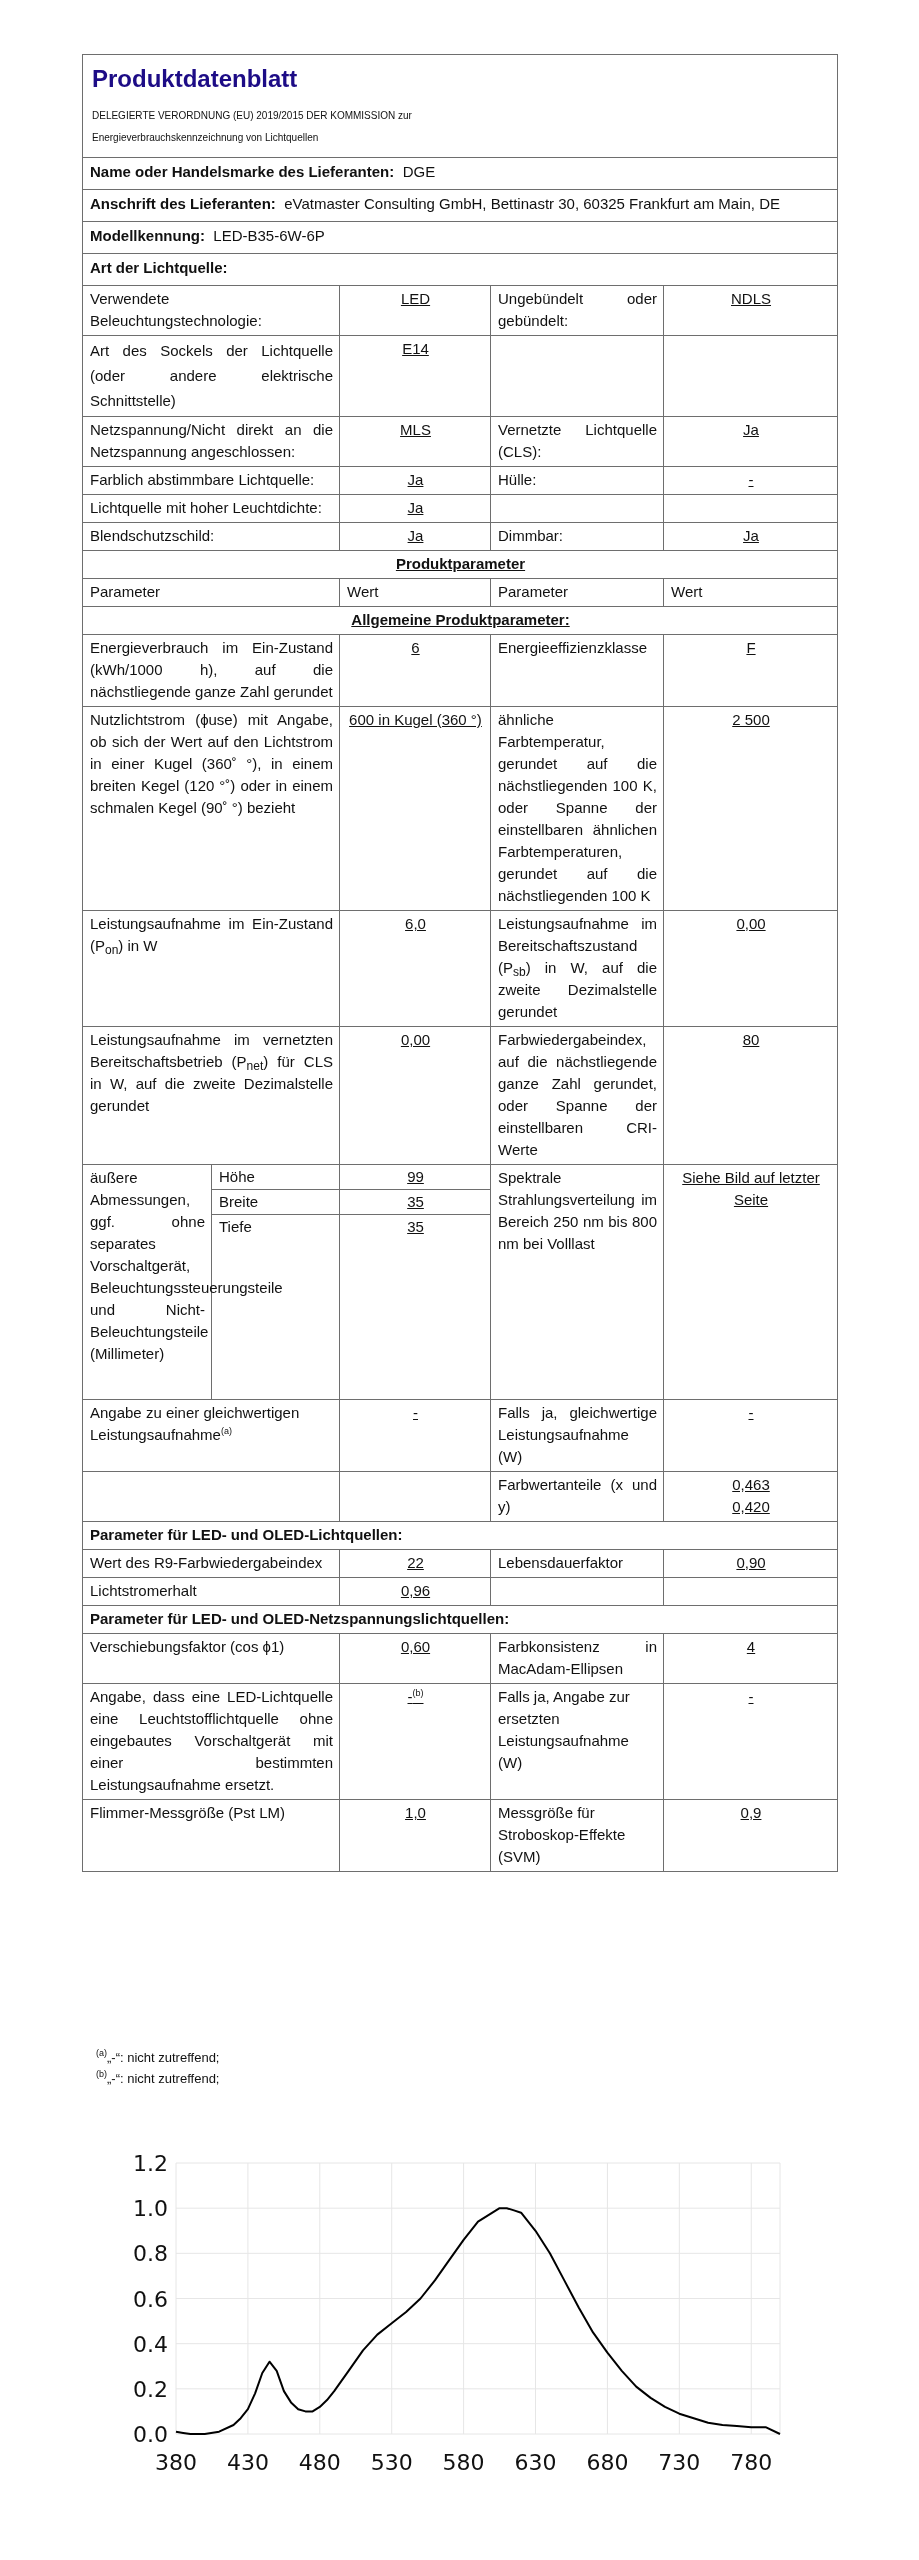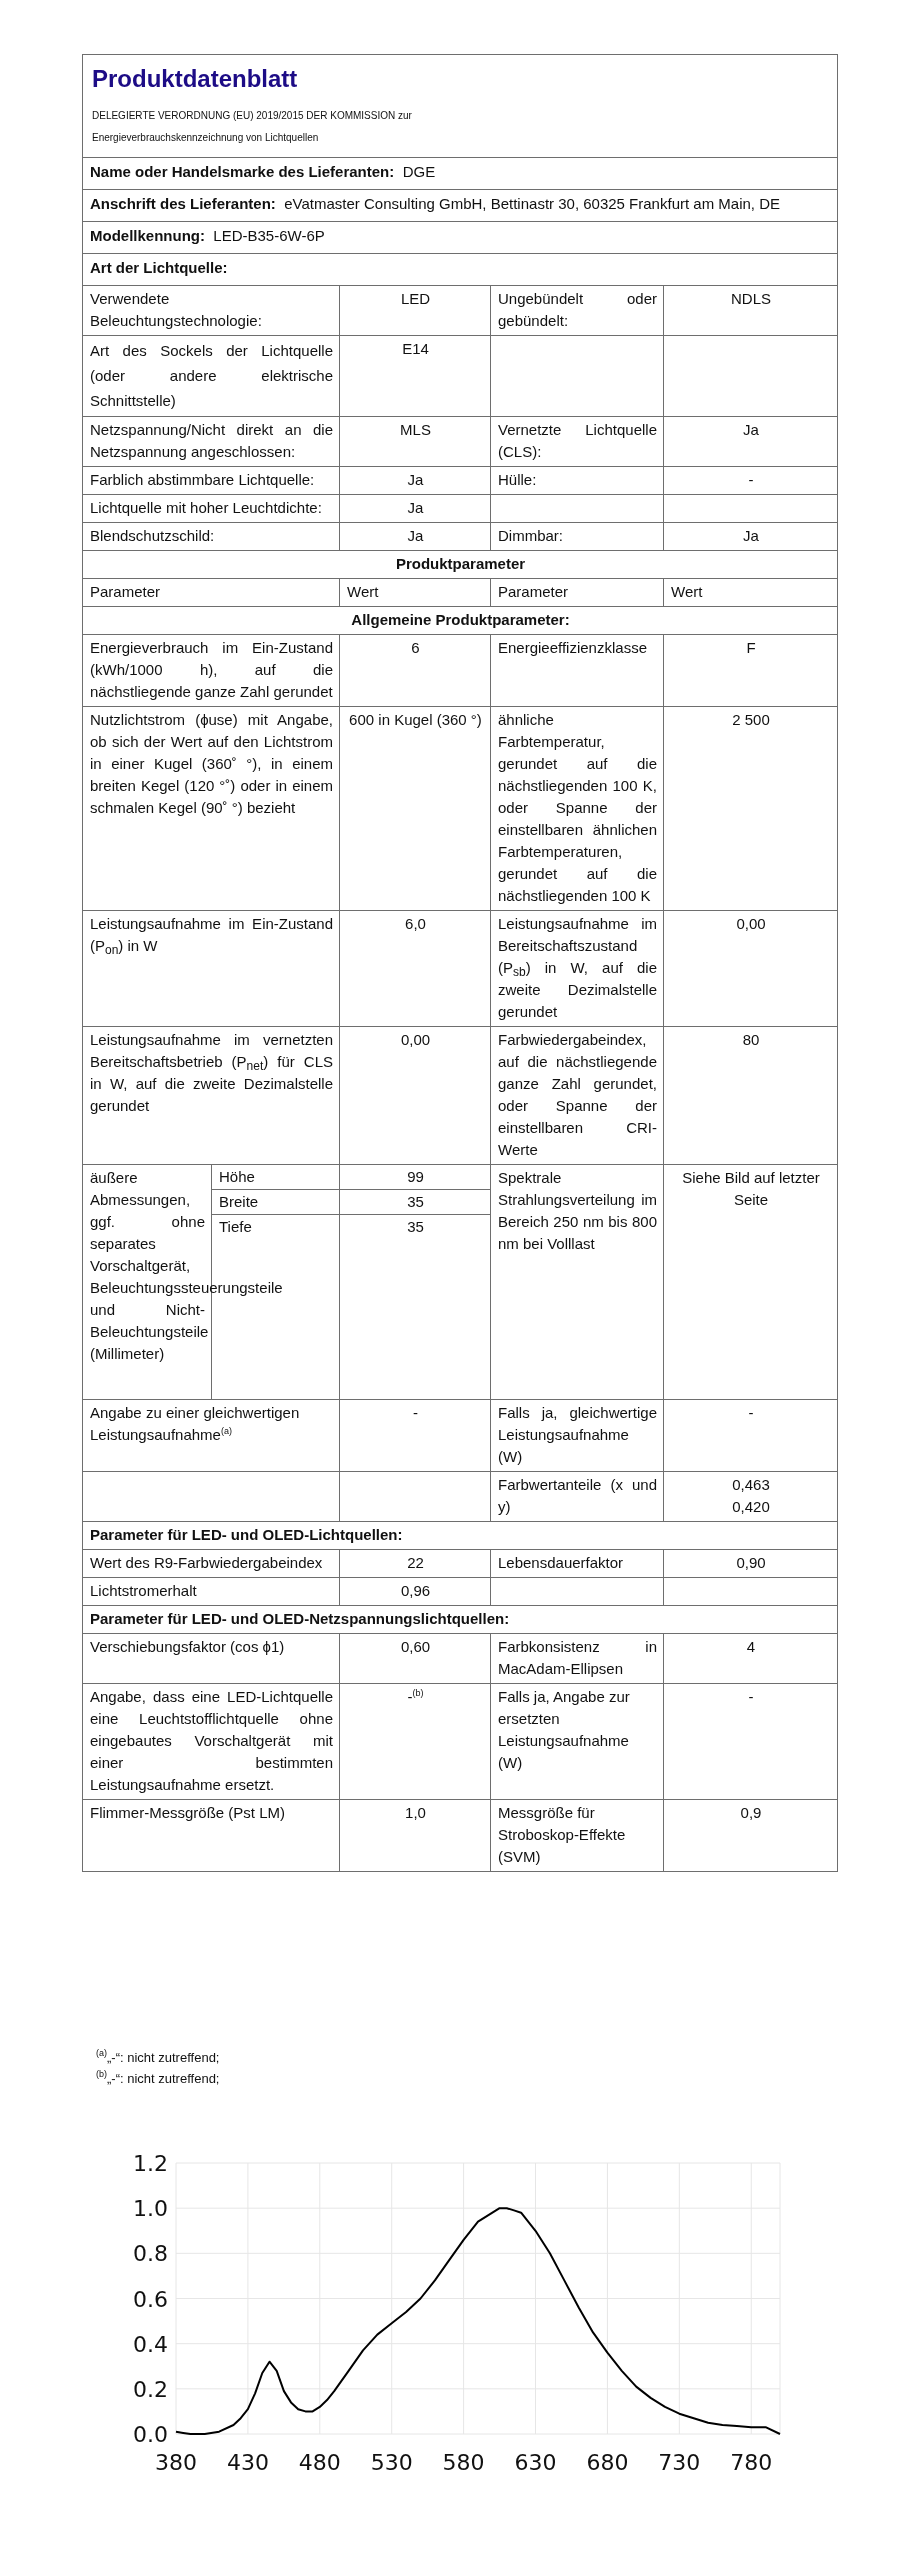--- a/index.html
+++ b/index.html
@@ -5,21 +5,21 @@
   html, body { margin: 0; padding: 0; background: #ffffff; }
   body { width: 919px; height: 2560px; position: relative; overflow: hidden;
          font-family: "Liberation Sans", sans-serif; color: #111; }
   #sheet { position: absolute; left: 82px; top: 54px; width: 755px; }
   table.ds { border-collapse: collapse; width: 755px; table-layout: fixed; font-size: 15px; line-height: 22px; }
   table.ds td { border: 1.5px solid #6e6e6e; padding: 2px 6px 3px 7px; vertical-align: top; }
   .title-cell { padding: 2px 8px 4px 9px !important; }
   .title { font-size: 24px; line-height: 44px; font-weight: bold; color: #1d0c86; }
   .subtitle { font-size: 10px; line-height: 22px; margin-top: 4px; }
   .bold { font-weight: bold; }
-  .center { text-align: center; }
+  .center { text-align: center; text-decoration: underline; }
   .just { text-align: justify; }
   td.full { padding-top: 3px !important; padding-bottom: 6px !important; }
   td.sub { padding: 1px 6px 1px 7px !important; }
   sup { font-size: 9px; line-height: 0; vertical-align: 6px; }
   sub { font-size: 12px; line-height: 0; vertical-align: -3px; }
   #footnotes { position: absolute; left: 88px; top: 2047px; font-size: 13px; line-height: 21px; margin-left: 8px; }
   #chart { position: absolute; left: 100px; top: 2140px; }
   .tick { font-family: "DejaVu Sans", sans-serif; font-size: 22px; fill: #111; }
 </style>
 </head>

